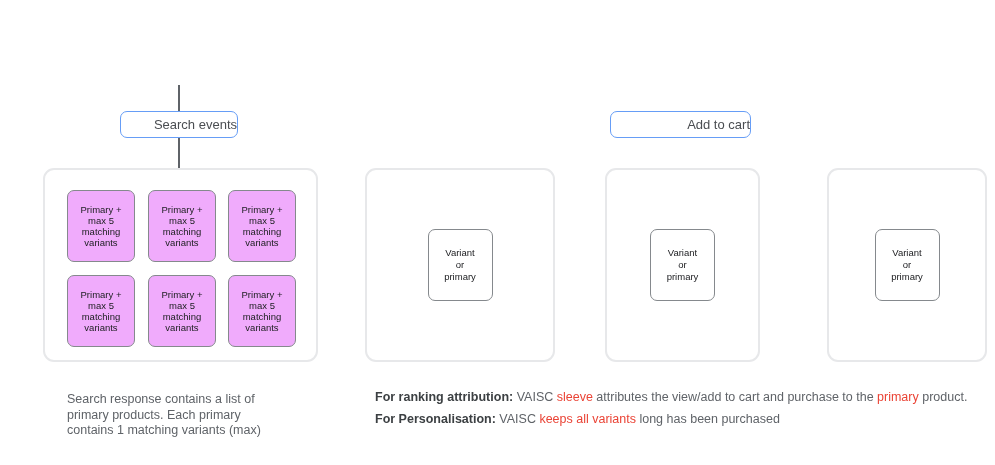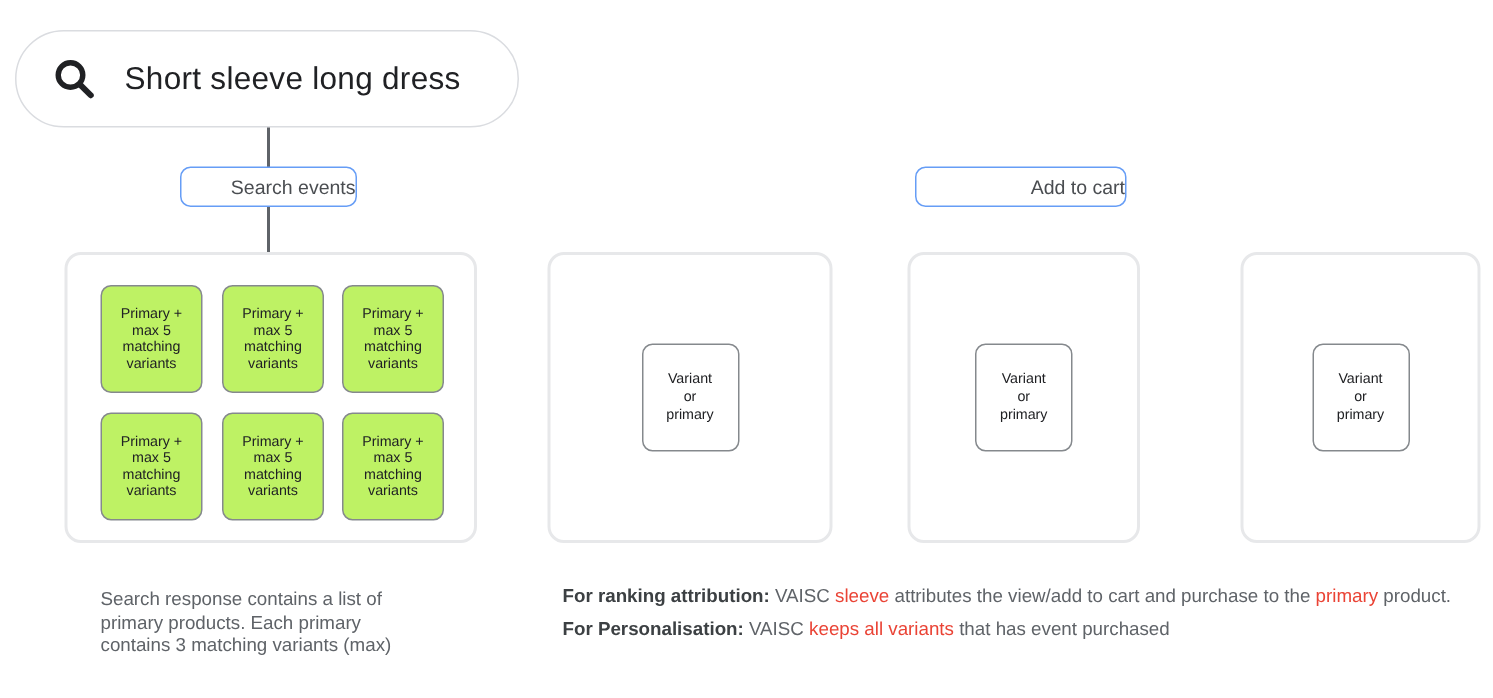--- a/index.html
+++ b/index.html
@@ -40,21 +40,21 @@
     border:2px solid #e7e8ea; border-radius:11px; background:#fff;
   }
   .cont-search   { left:43px;  width:275px; }
   .cont-view     { left:365px; width:190px; display:flex; align-items:center; justify-content:center; }
   .cont-cart     { left:605px; width:155px; display:flex; align-items:center; justify-content:center; }
   .cont-purchase { left:827px; width:160px; display:flex; align-items:center; justify-content:center; }
 
   
   .pbox {
     position:absolute; width:68px; height:72px; box-sizing:border-box;
-    border:1px solid #85898d; border-radius:7px; background:#bef264;
+    border:1px solid #85898d; border-radius:7px; background:#f0abfc;
     display:flex; align-items:center; justify-content:center; text-align:center;
     font-size:9.5px; line-height:11px; color:#202124; white-space:pre-line;
   }
   .c1 { left:22px; }  .c2 { left:103px; } .c3 { left:183px; }
   .r1 { top:20px; }   .r2 { top:105px; }
 
   .vbox {
     width:65px; height:72px; box-sizing:border-box;
     border:1px solid #85898d; border-radius:7px; background:#fff;
     display:flex; align-items:center; justify-content:center; text-align:center;
@@ -72,29 +72,20 @@
   .note-1 { top:390px; }
   .note-2 { top:412px; }
   .note-line .bold { font-weight:700; color:#3c4043; }
   .note-line .red  { color:#ea4335; }
 </style>
 </head>
 <body>
 
 <div class="canvas">
 
-  <div class="search-pill">
-    <span class="icon-wrap">
-      <svg width="31" height="31" viewBox="0 0 31 31">
-        <circle cx="13" cy="13" r="8.2" fill="none" stroke="#202124" stroke-width="3.6"></circle>
-        <line x1="19.2" y1="19.2" x2="26.5" y2="26.5" stroke="#202124" stroke-width="4" stroke-linecap="round"></line>
-      </svg>
-    </span>
-    <span class="query">Short sleeve long dress</span>
-  </div>
 
   <div class="connector conn-1"></div>
   <div class="connector conn-2"></div>
 
   <div class="event-btn btn-search">
     <span>Search events</span>
   </div>
   <div class="event-btn btn-cart">
     <span>Add to cart</span>
   </div>
@@ -139,19 +130,19 @@
   </div>
 
   <div class="container cont-purchase">
     <div class="vbox">Variant
 or
 primary</div>
   </div>
 
   <div class="caption-left">Search response contains a list of
 primary products. Each primary
-contains 3 matching variants (max)</div>
+contains 1 matching variants (max)</div>
 
   <div class="note-line note-1"><span class="bold">For ranking attribution:</span><span> VAISC </span><span class="red">sleeve</span><span> attributes the view/add to cart and purchase to the </span><span class="red">primary</span><span> product.</span></div>
 
-  <div class="note-line note-2"><span class="bold">For Personalisation:</span><span> VAISC </span><span class="red">keeps all variants</span><span> that has event purchased</span></div>
+  <div class="note-line note-2"><span class="bold">For Personalisation:</span><span> VAISC </span><span class="red">keeps all variants</span><span> long has been purchased</span></div>
 
 </div>
 
 </body></html>

